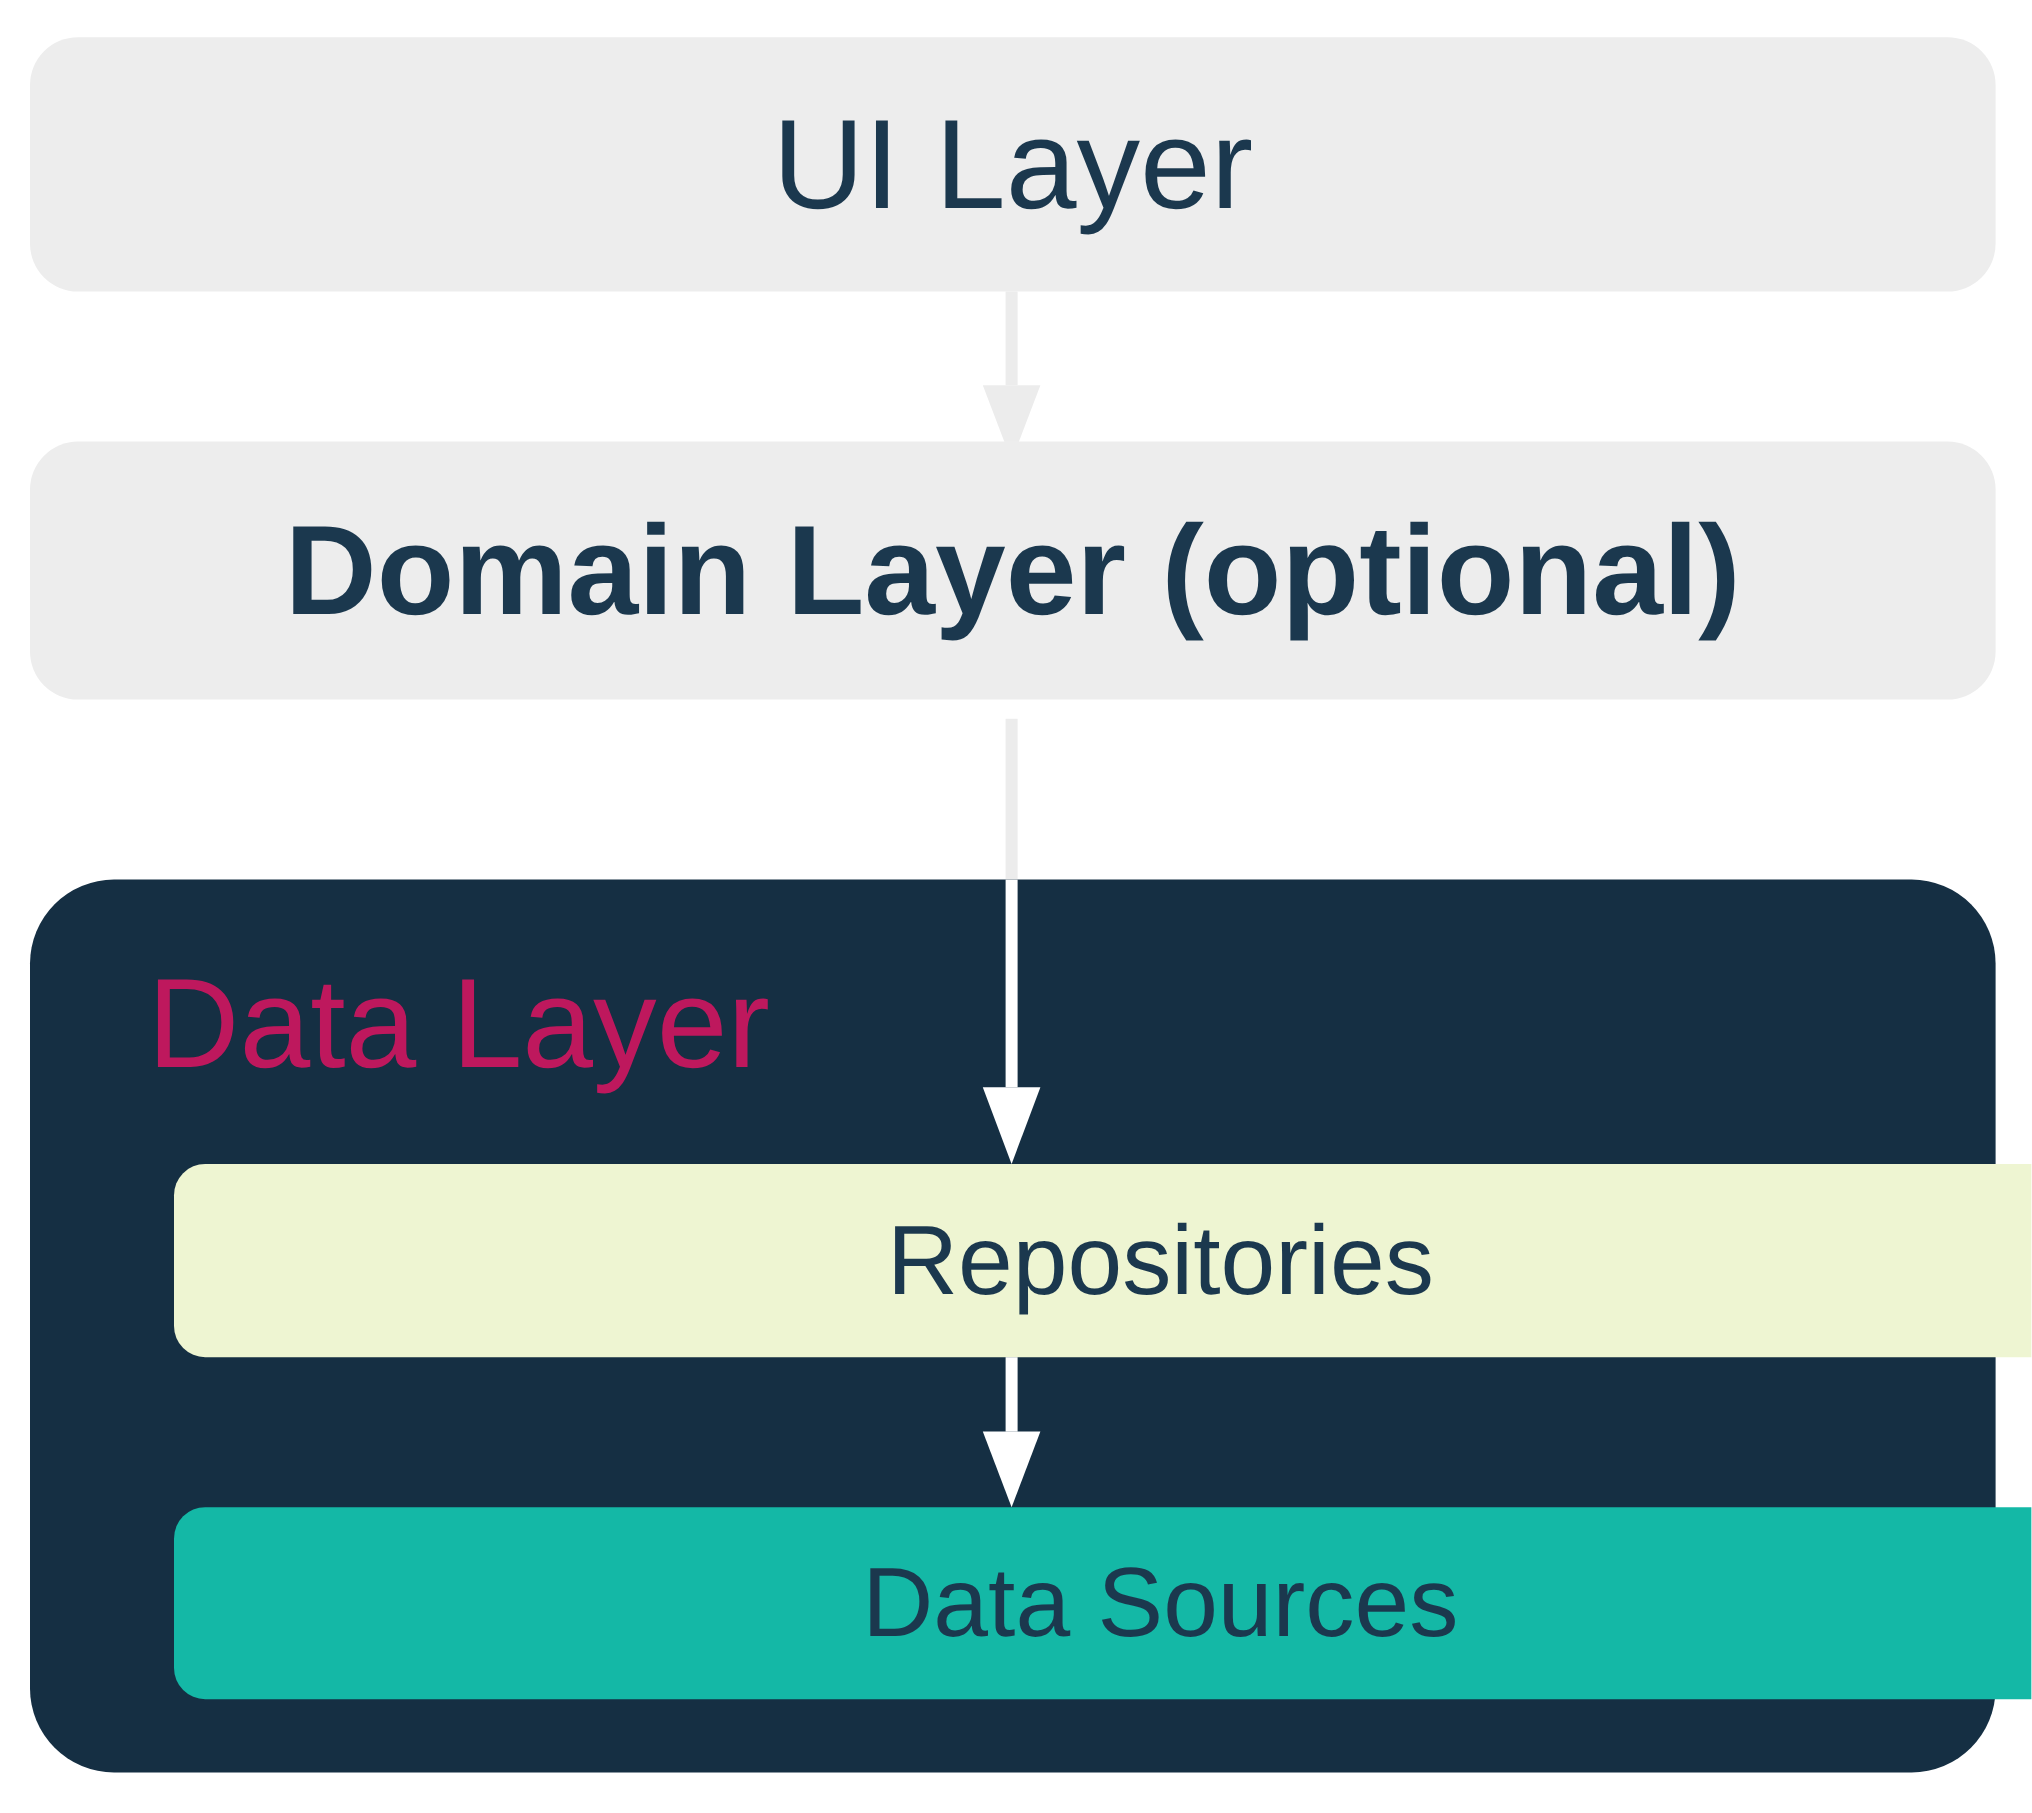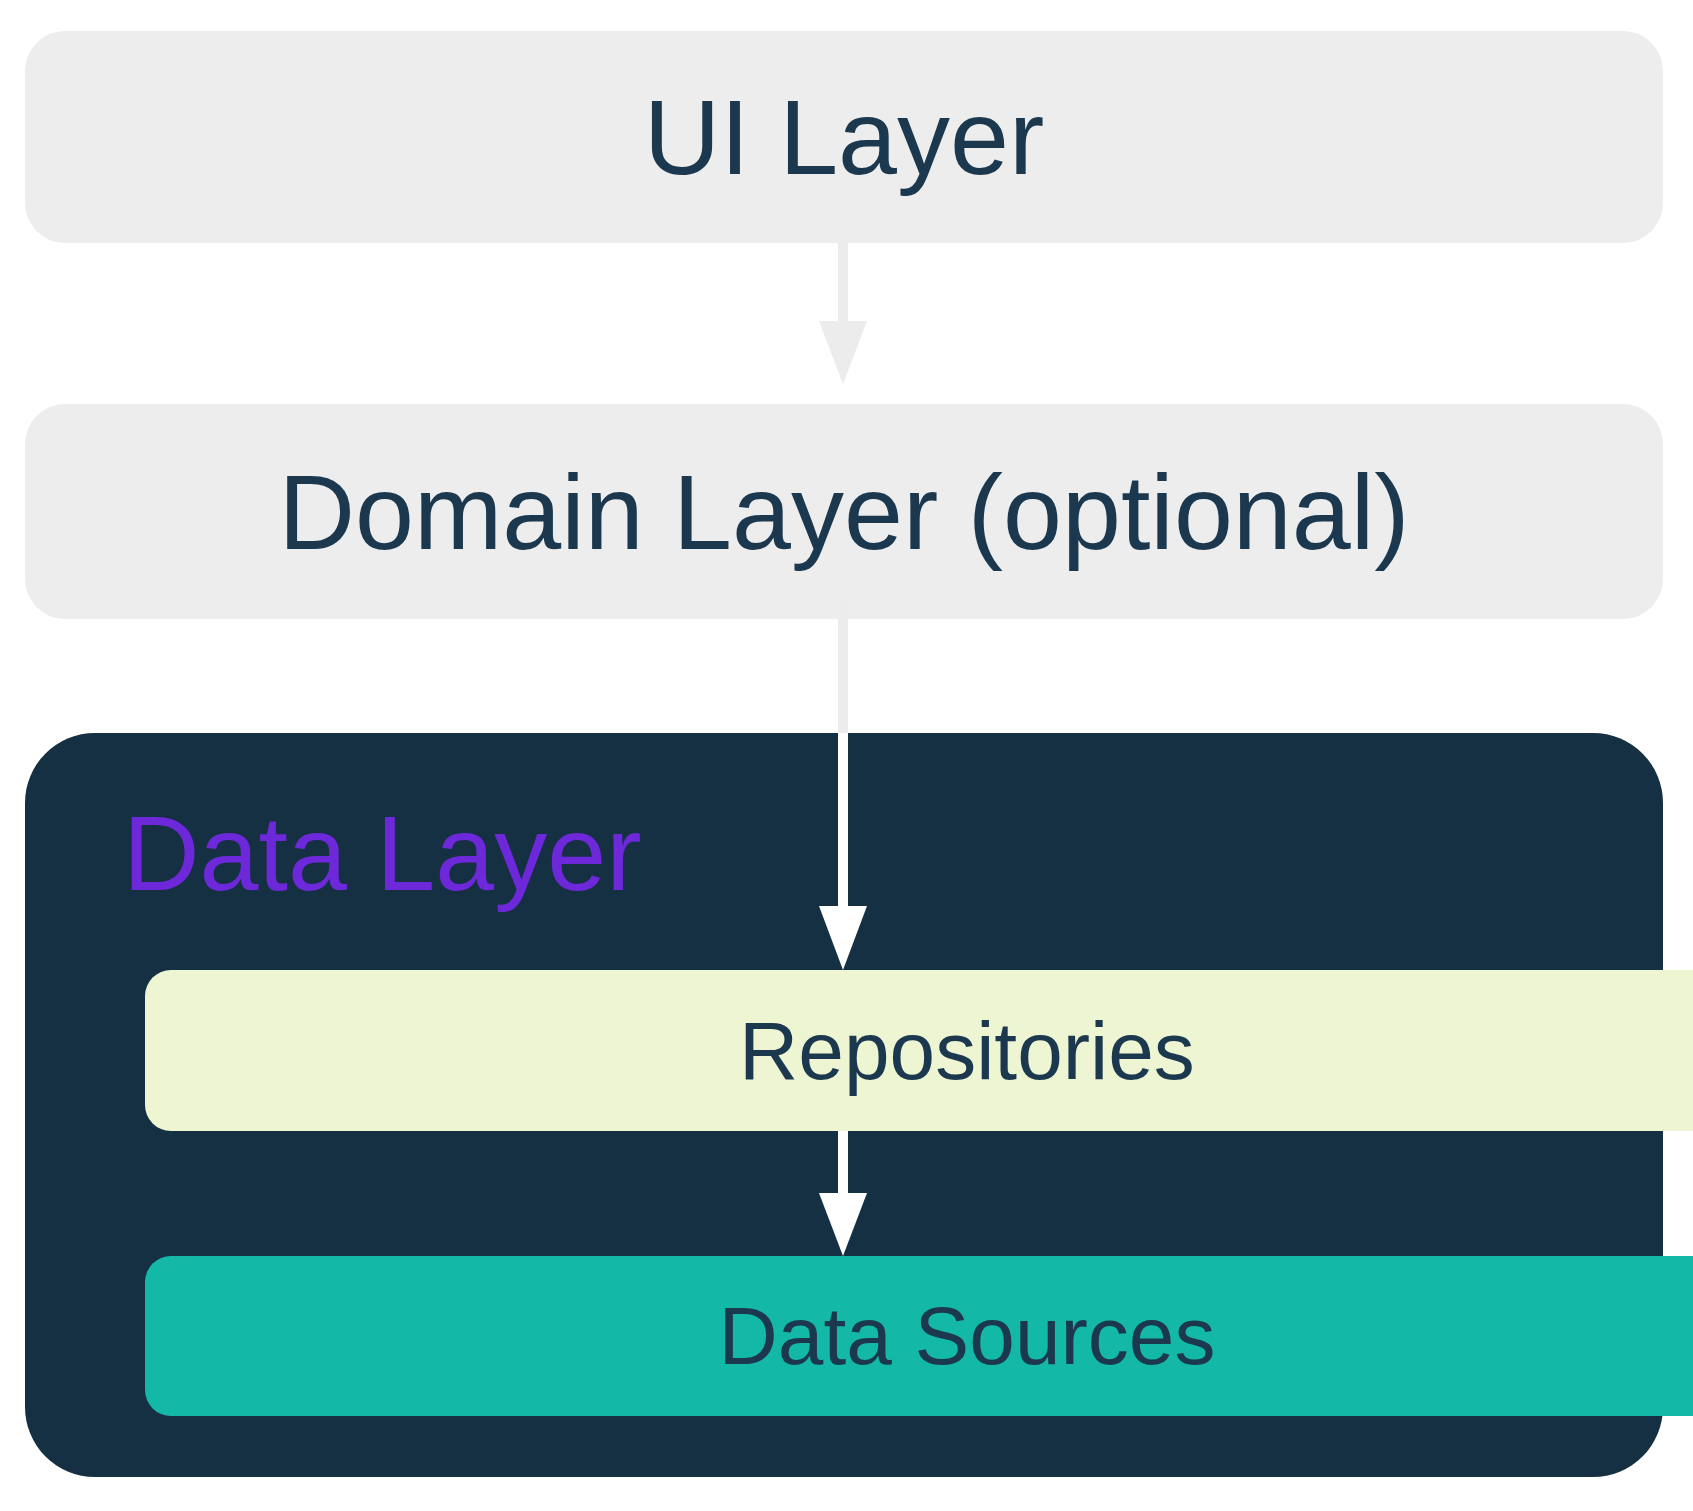--- a/index.html
+++ b/index.html
@@ -22,21 +22,21 @@
     justify-content: center;
     box-sizing: border-box;
   }
   .layer-gray {
     left: 25px;
     width: 1638px;
     background: #EDEDED;
     border-radius: 40px;
   }
   .ui-layer    { top: 31px;  height: 212px; }
-  .domain-layer{ top: 404px; height: 215px; }
+  .domain-layer{ top: 368px; height: 215px; font-weight: bold; }
   .label-lg {
     font-size: 106px;
     line-height: 1;
     color: #1B384E;
     white-space: nowrap;
     text-align: center;
   }
   .label-md {
     font-size: 82px;
     line-height: 1;
@@ -51,21 +51,21 @@
     height: 744px;
     background: #152F43;
     border-radius: 70px;
   }
   .data-layer-label {
     position: absolute;
     left: 123px;
     top: 800px;
     font-size: 106px;
     line-height: 1;
-    color: #6d28d9;
+    color: #be185d;
     white-space: nowrap;
   }
   .inner-box {
     position: absolute;
     left: 145px;
     width: 1644px;
     display: flex;
     align-items: center;
     justify-content: center;
     border-radius: 26px;

